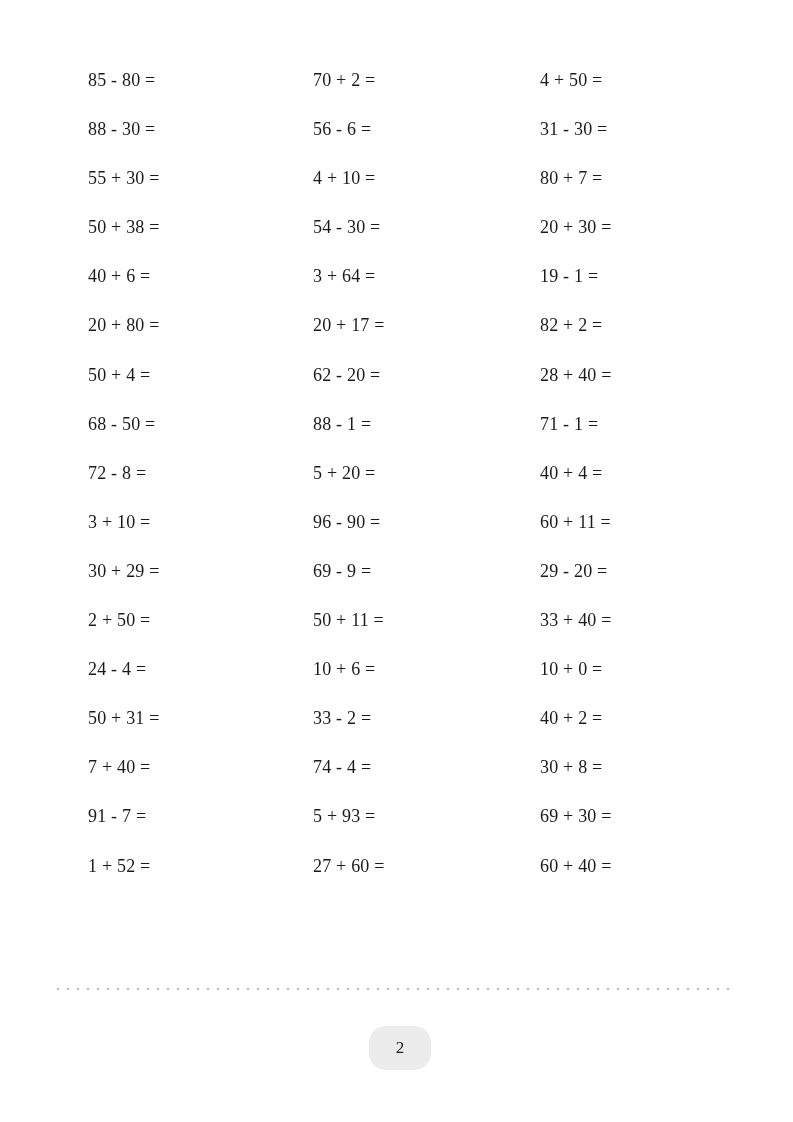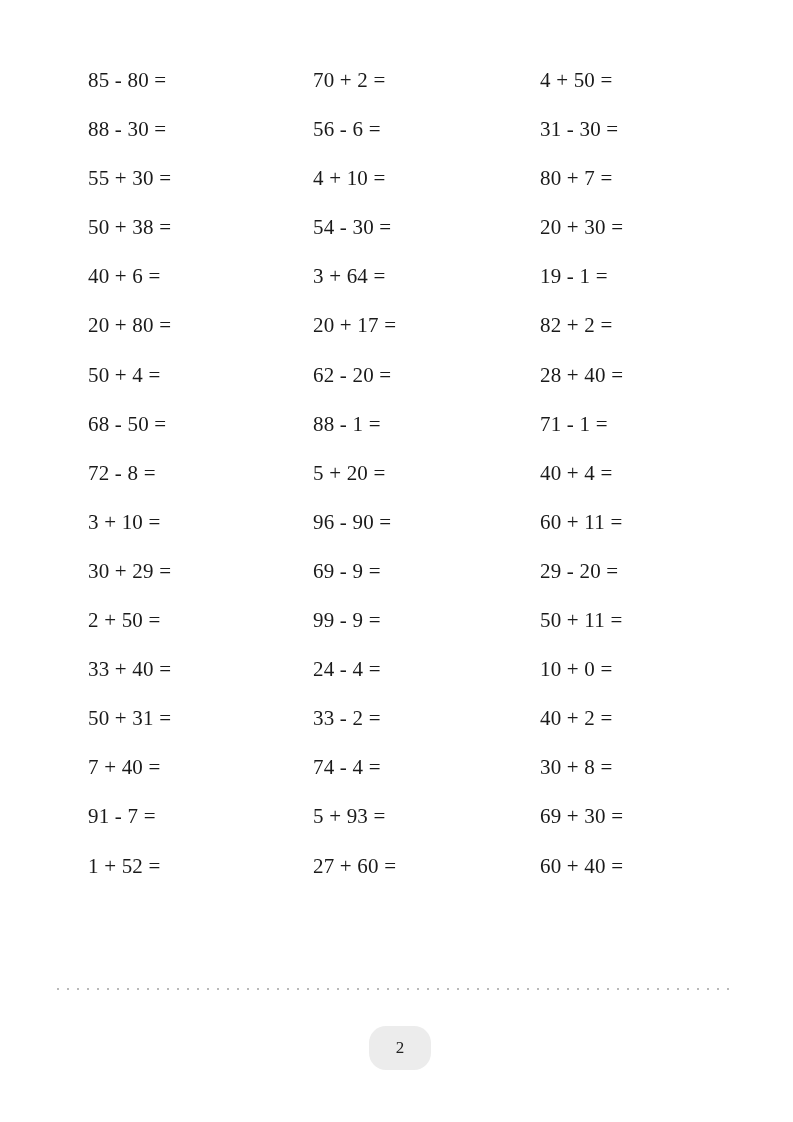--- a/index.html
+++ b/index.html
@@ -20,21 +20,21 @@
   }
   .problems-grid {
     position: absolute;
     left: 88px;
     top: 56px;
     display: grid;
     grid-template-columns: 225px 227px 165px;
     grid-auto-rows: 49.1px;
   }
   .problem {
-    font-size: 21px;
+    font-size: 18px;
     line-height: 49.1px;
     color: #1a1a1a;
     white-space: pre;
     letter-spacing: 0.2px;
   }
   .dashline {
     position: absolute;
     top: 988px;
     left: 57px;
     width: 680px;
@@ -91,24 +91,24 @@
       <div class="problem">72 - 8 =</div>
       <div class="problem">5 + 20 =</div>
       <div class="problem">40 + 4 =</div>
       <div class="problem">3 + 10 =</div>
       <div class="problem">96 - 90 =</div>
       <div class="problem">60 + 11 =</div>
       <div class="problem">30 + 29 =</div>
       <div class="problem">69 - 9 =</div>
       <div class="problem">29 - 20 =</div>
       <div class="problem">2 + 50 =</div>
-      <div class="problem">99 - 9 =</div>
       <div class="problem">50 + 11 =</div>
       <div class="problem">33 + 40 =</div>
       <div class="problem">24 - 4 =</div>
+      <div class="problem">10 + 6 =</div>
       <div class="problem">10 + 0 =</div>
       <div class="problem">50 + 31 =</div>
       <div class="problem">33 - 2 =</div>
       <div class="problem">40 + 2 =</div>
       <div class="problem">7 + 40 =</div>
       <div class="problem">74 - 4 =</div>
       <div class="problem">30 + 8 =</div>
       <div class="problem">91 - 7 =</div>
       <div class="problem">5 + 93 =</div>
       <div class="problem">69 + 30 =</div>

